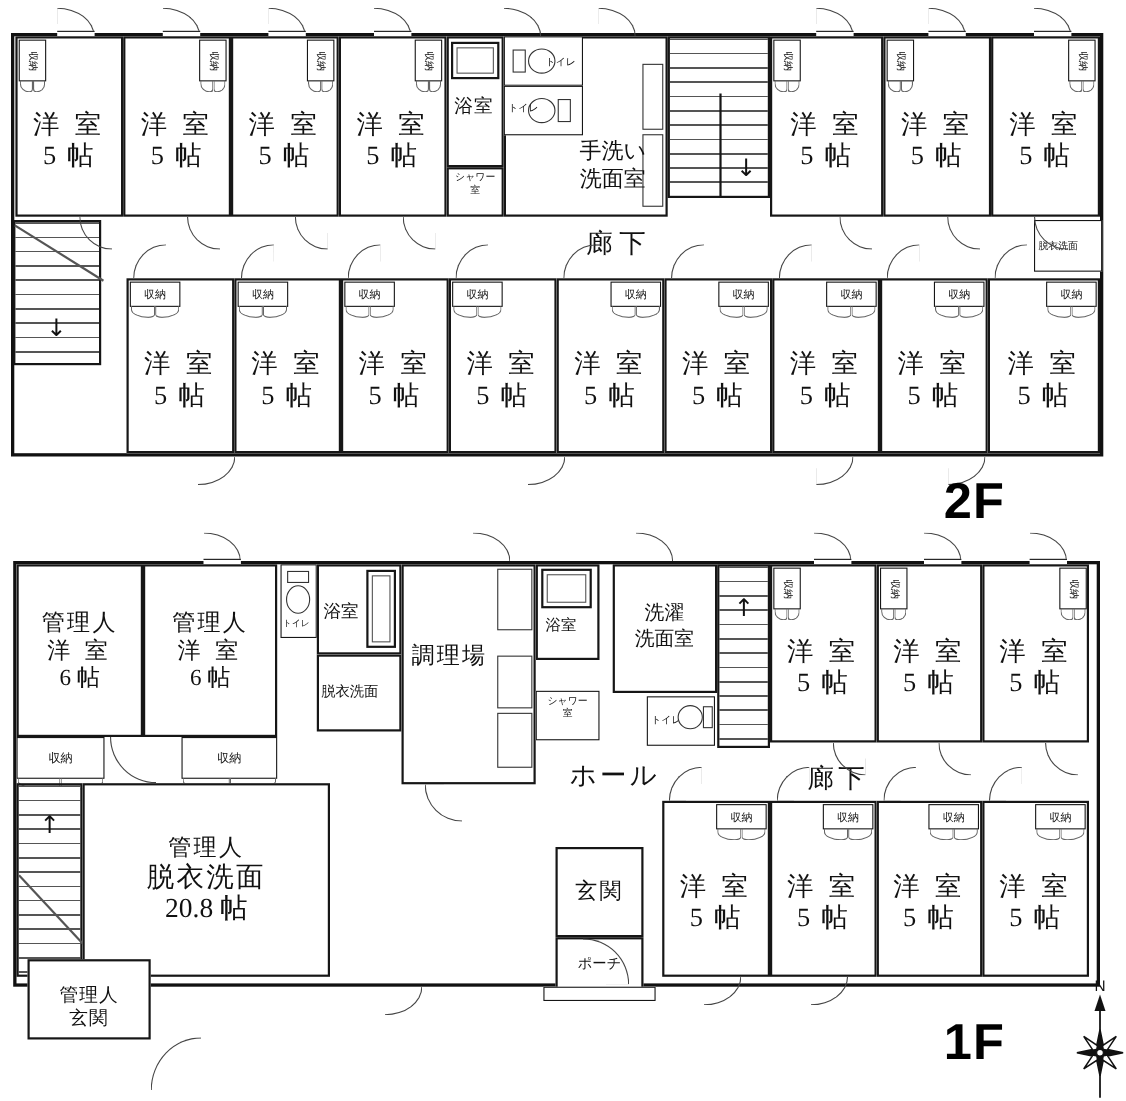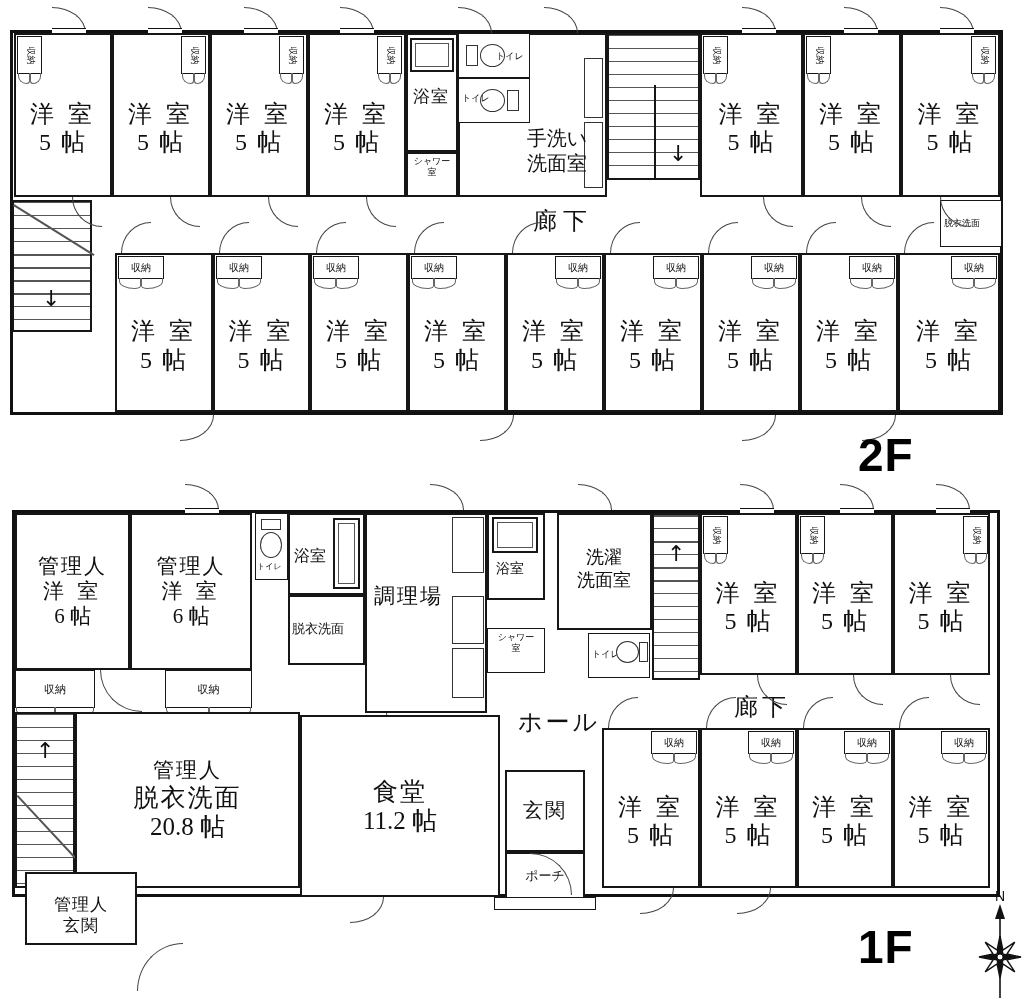--- a/index.html
+++ b/index.html
@@ -370,21 +370,21 @@
   <div class="room" style="left:893px;top:513px;width:97px;height:162px">
     <div class="rlabel pt28">
         <span class="nm">洋 室</span>
         <span class="sz">5 帖</span>
       </div>
   </div>
   <div class="closet v" style="left:963px;top:516px">
       <span>収納</span>
     </div>
 
-  <div class="lab" style="left:518px;top:706px;font-size:24px;letter-spacing:3px">ホール</div>
+  <div class="lab" style="left:518px;top:689px;font-size:24px;letter-spacing:3px">ホール</div>
   <div class="lab" style="left:734px;top:691px;font-size:24px;letter-spacing:4px">廊下</div>
 
   <div class="arc bl" style="left:100px;top:670px;width:42px;height:42px"></div>
   <div class="arc bl" style="left:386px;top:713px;width:34px;height:34px"></div>
 
   <div class="stairs" style="left:15px;top:712px;width:60px;height:176px">
     <div class="arrow" style="left:19px;top:26px">↑</div>
   </div>
   <div class="diag" style="left:18px;top:795px;width:92px;transform:rotate(47deg)"></div>
   <div class="room" style="left:75px;top:712px;width:225px;height:176px">
@@ -396,26 +396,20 @@
   </div>
 
   <div class="room" style="left:25px;top:872px;width:112px;height:73px">
     <div class="rlabel" style="padding-top:14px">
         <span style="font-size:17px;letter-spacing:1px">管理人</span>
         <span style="font-size:17px;letter-spacing:1px">玄関</span>
       </div>
   </div>
   <div class="arc tl" style="left:137px;top:943px;width:46px;height:48px"></div>
 
-  <div class="room" style="left:300px;top:715px;width:200px;height:182px">
-    <div class="rlabel">
-        <span style="font-size:25px;letter-spacing:2px">食堂</span>
-        <span style="font-size:25px">11.2 帖</span>
-      </div>
-  </div>
 
   <div class="box" style="left:505px;top:770px;width:80px;height:82px">
     <div class="rlabel">
         <span style="font-size:20px;letter-spacing:2px">玄関</span>
       </div>
   </div>
   <div class="box" style="left:505px;top:852px;width:80px;height:48px">
     <div class="rlabel">
         <span style="font-size:13px">ポーチ</span>
       </div>

